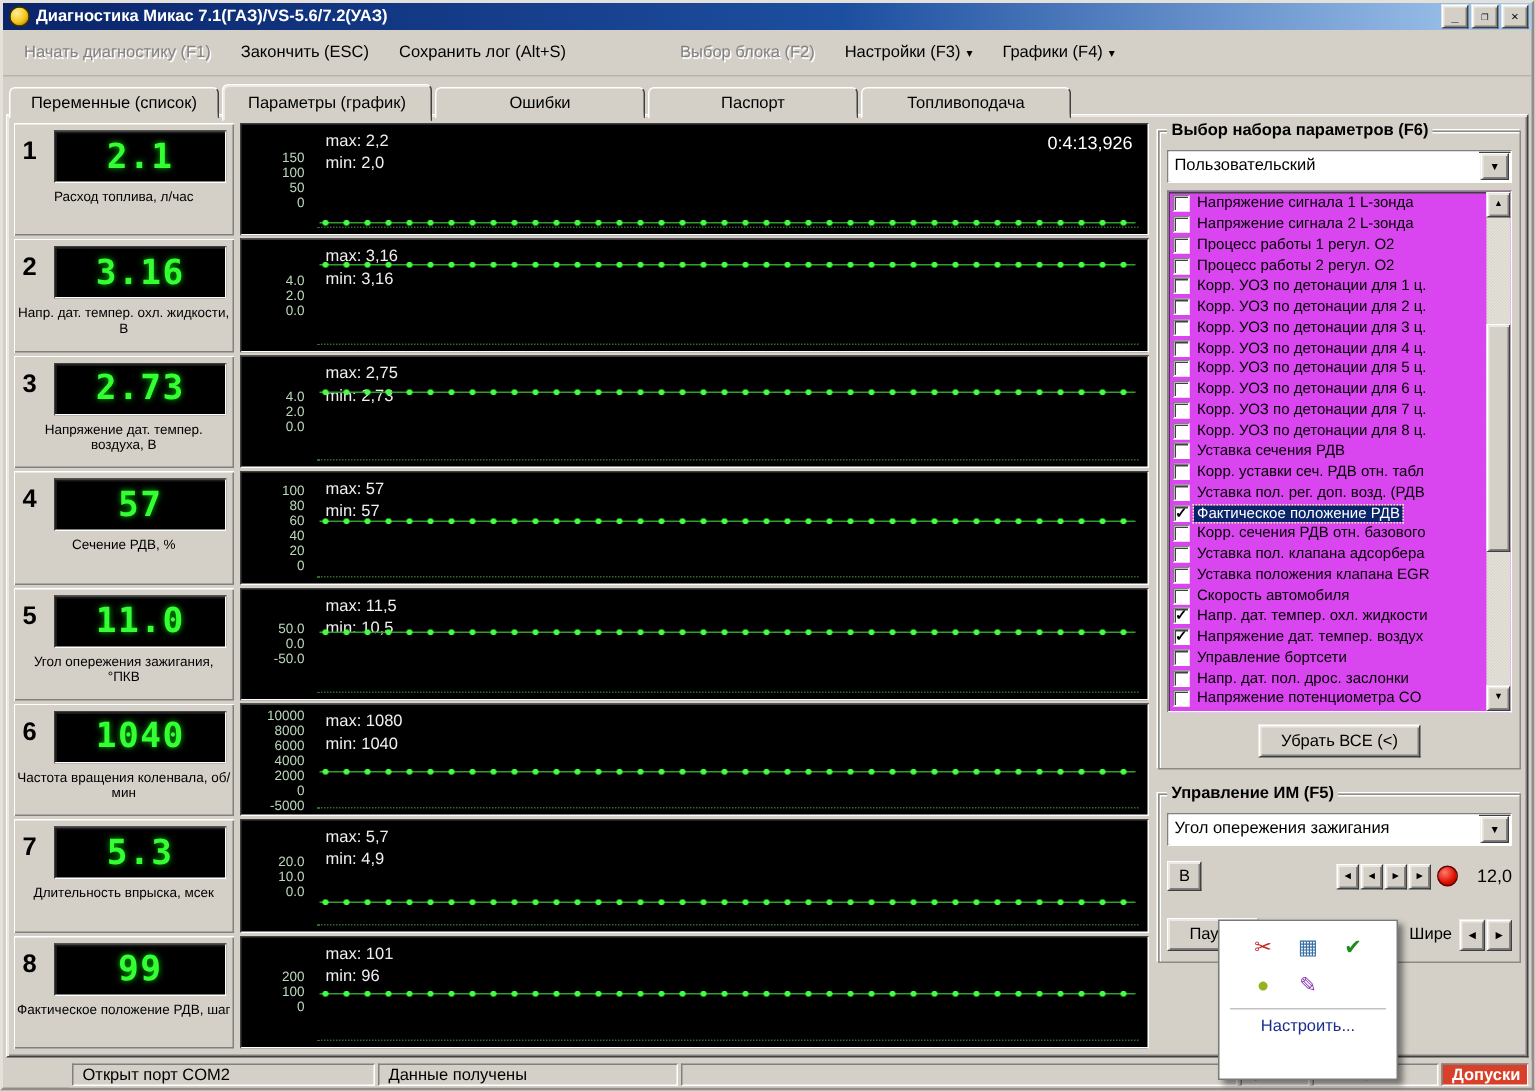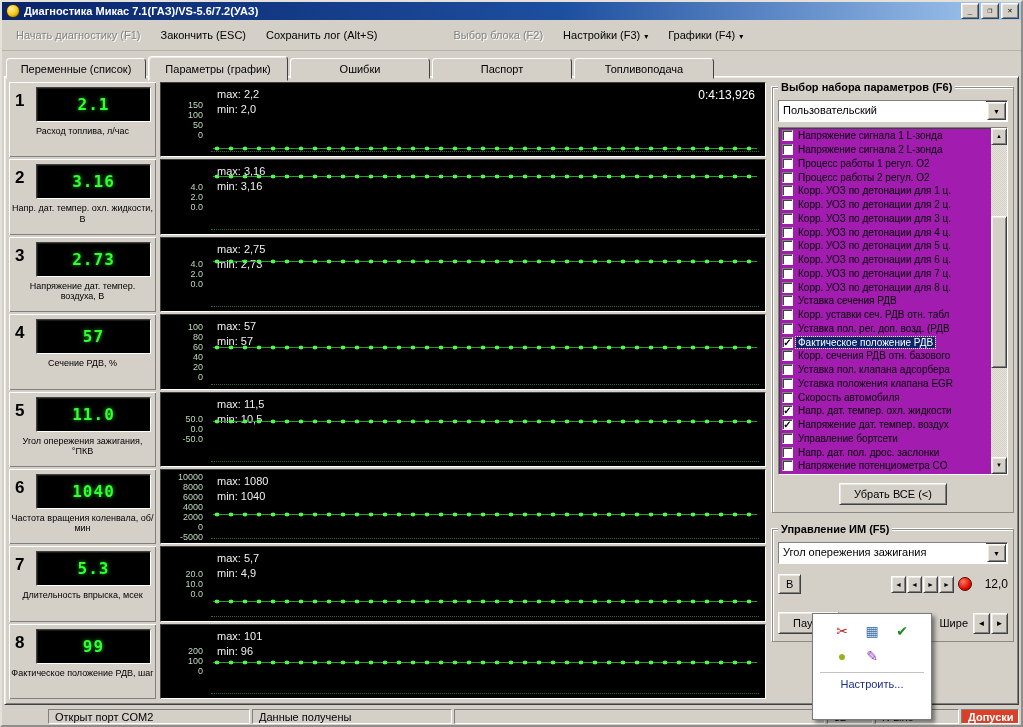--- a/index.html
+++ b/index.html
@@ -46,21 +46,21 @@
 
   
   .graph-area{flex:1;display:flex;flex-direction:column;min-width:0;}
   .row{flex:1;display:flex;min-height:0;}
   .led-cell{width:147px;flex:0 0 147px;position:relative;margin:1px 4px 1px 0;background:#d4d0c8;
     box-shadow:inset 1px 1px 0 #ffffff,inset -1px -1px 0 #808080;}
   .row-num{position:absolute;left:6px;top:9px;font-size:17px;font-weight:bold;}
   .led-box{position:absolute;left:27px;top:5px;width:113px;height:33px;background:#000;
     border:1px solid;border-color:#404040 #ffffff #ffffff #404040;box-shadow:inset 1px 1px 0 #1a1a1a;
     display:flex;align-items:center;justify-content:center;}
-  .led-value{font-family:"DejaVu Sans Mono",monospace;font-weight:bold;font-size:16px;letter-spacing:1px;
+  .led-value{font-family:"DejaVu Sans Mono",monospace;font-weight:bold;font-size:23px;letter-spacing:1px;
     color:#33ff33;text-shadow:0 0 4px rgba(0,255,0,.7);}
   .led-label{position:absolute;top:44px;left:2px;right:2px;text-align:center;
     font-size:9px;line-height:10.5px;}
   .graph{flex:1;position:relative;margin:1px 0;background:#000;min-width:0;
     border:1px solid;border-color:#404040 #ffffff #ffffff #404040;}
   .plot-baseline{position:absolute;left:50px;right:6px;bottom:4px;border-bottom:1px dotted #2f6b2f;}
   .ticks{position:absolute;left:0;top:1px;bottom:1px;width:46px;display:flex;flex-direction:column;
     justify-content:center;align-items:flex-end;padding:1px 4px 1px 0;box-sizing:border-box;
     font-size:9px;color:#bcd8bc;}
   .maxmin{position:absolute;left:56px;top:4px;color:#efefef;font-size:11px;line-height:15px;}
@@ -75,21 +75,21 @@
   .right-panel{width:242px;flex:0 0 242px;margin-left:6px;font-size:11px;display:flex;flex-direction:column;}
   .groupbox{position:relative;border:1px solid #8c8a85;box-shadow:1px 1px 0 #ffffff inset, -1px -1px 0 #ffffff;
     padding:12px 5px 7px;background:#d4d0c8;}
   .group-label{position:absolute;top:-7px;left:5px;background:#d4d0c8;padding:0 3px;font-weight:bold;font-size:11px;white-space:nowrap;}
   .param-group{margin-top:6px;}
   .combo{display:flex;height:20px;background:#fff;
     border:1px solid;border-color:#808080 #ffffff #ffffff #808080;box-shadow:inset 1px 1px 0 #404040;}
   .combo-field{flex:1;font-size:11px;padding:3px 4px 0;white-space:nowrap;overflow:hidden;background:#fff;}
   .combo-btn{width:17px;display:flex;align-items:center;justify-content:center;margin:1px;}
   .combo-arrow{font-size:7px;}
-  .listbox{position:relative;height:346px;margin-top:5px;background:#a21caf;
+  .listbox{position:relative;height:346px;margin-top:5px;background:#d946ef;
     border:1px solid;border-color:#808080 #ffffff #ffffff #808080;box-shadow:inset 1px 1px 0 #404040;
     overflow:hidden;}
   .list-items{position:absolute;left:1px;top:1px;right:17px;bottom:1px;overflow:hidden;}
   .param-item{height:13.76px;display:flex;align-items:center;padding-left:2px;white-space:nowrap;}
   .cb{width:11px;height:11px;flex:0 0 11px;background:#fff;margin-right:3px;box-sizing:border-box;
     border:1px solid;border-color:#808080 #ffffff #ffffff #808080;box-shadow:inset 1px 1px 0 #404040;
     font-size:10px;line-height:9px;text-align:center;font-weight:bold;}
   .param-label{font-size:10px;padding:0 2px;overflow:hidden;}
   .param-item.selected .param-label{background:#0a246a;color:#fff;outline:1px dotted #f0f0a0;}
   .scrollbar{position:absolute;top:0;right:0;bottom:0;width:16px;background:#e6e3dc;

